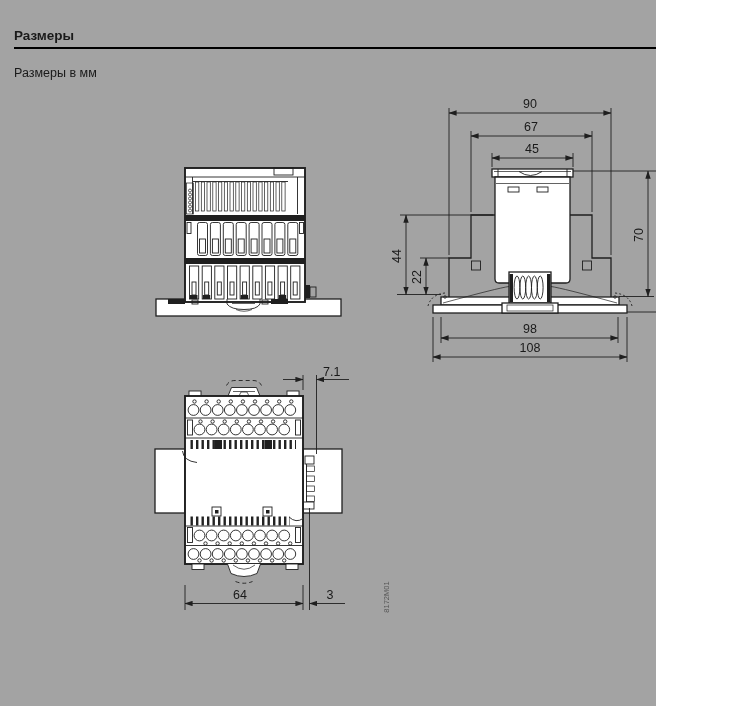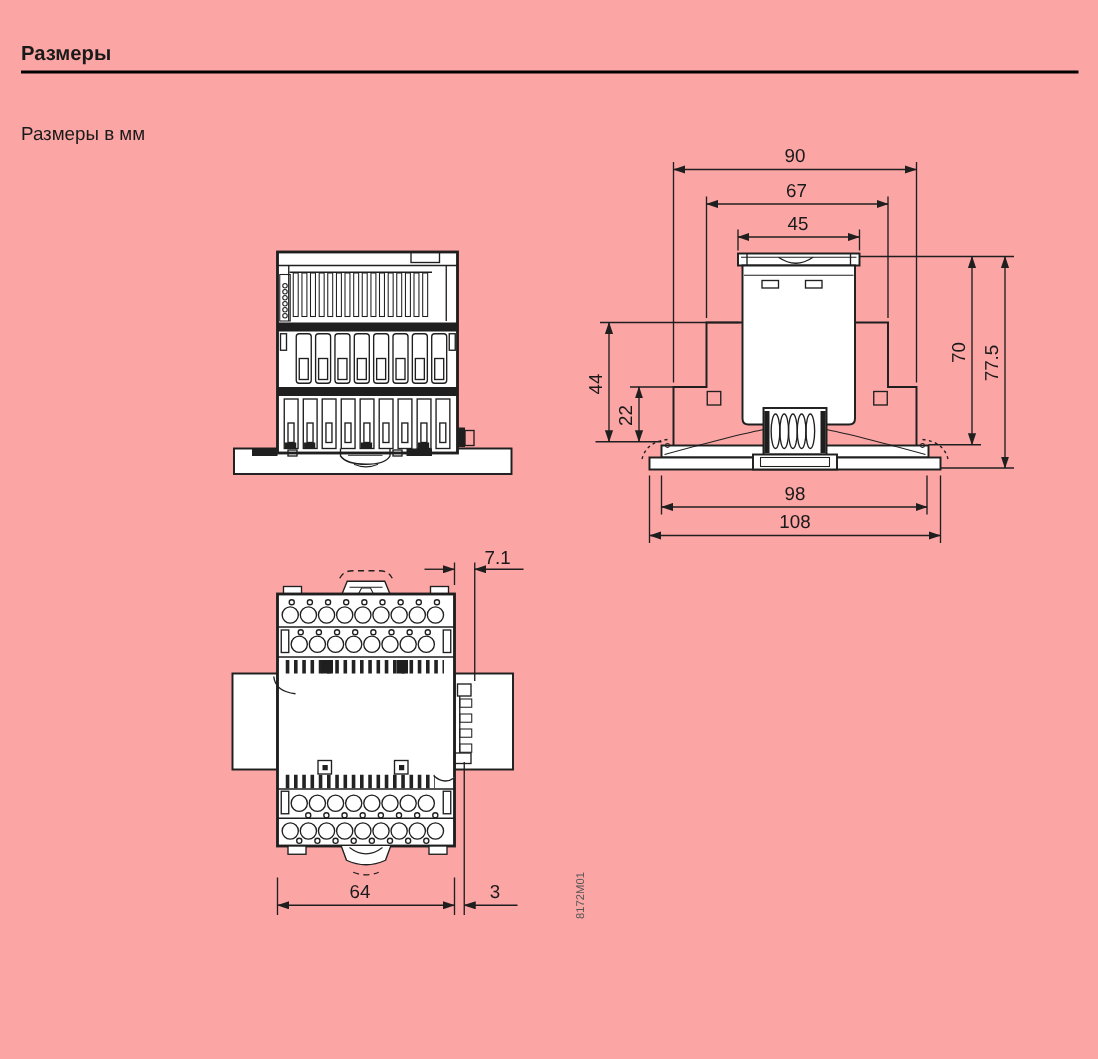--- a/index.html
+++ b/index.html
@@ -1,20 +1,20 @@
 <!DOCTYPE html>
 <html><head>
 <meta charset="utf-8">
 <style>
   html,body{margin:0;padding:0;background:#ffffff;}
-  .page{position:relative;width:732px;height:706px;background:#fca5a5;overflow:hidden;
+  .page{position:relative;width:656px;height:706px;background:#a3a3a3;overflow:hidden;
         font-family:"Liberation Sans", sans-serif;color:#1a1a1a;}
   .title{position:absolute;left:14px;top:28px;font-size:13.5px;font-weight:bold;}
   .rule{position:absolute;left:14px;top:47px;width:705px;height:1.5px;background:#000;}
-  .subtitle{position:absolute;left:14px;top:66px;font-size:12.5px;margin-top:16px;}
+  .subtitle{position:absolute;left:14px;top:66px;font-size:12.5px;}
   svg{position:absolute;left:0;top:0;}
   svg .ln{stroke:#1f1f1f;fill:none;}
   svg .thick{stroke-width:1.9;}
   svg .med{stroke-width:1.3;}
   svg .thin{stroke-width:0.9;}
   svg .hair{stroke-width:0.7;}
   svg .wh{fill:#ffffff;}
   svg .blk{fill:#1f1f1f;stroke:none;}
   svg .dim{stroke:#1f1f1f;stroke-width:0.9;fill:none;}
   svg text{font-family:"Liberation Sans", sans-serif;font-size:12.5px;fill:#1a1a1a;}

